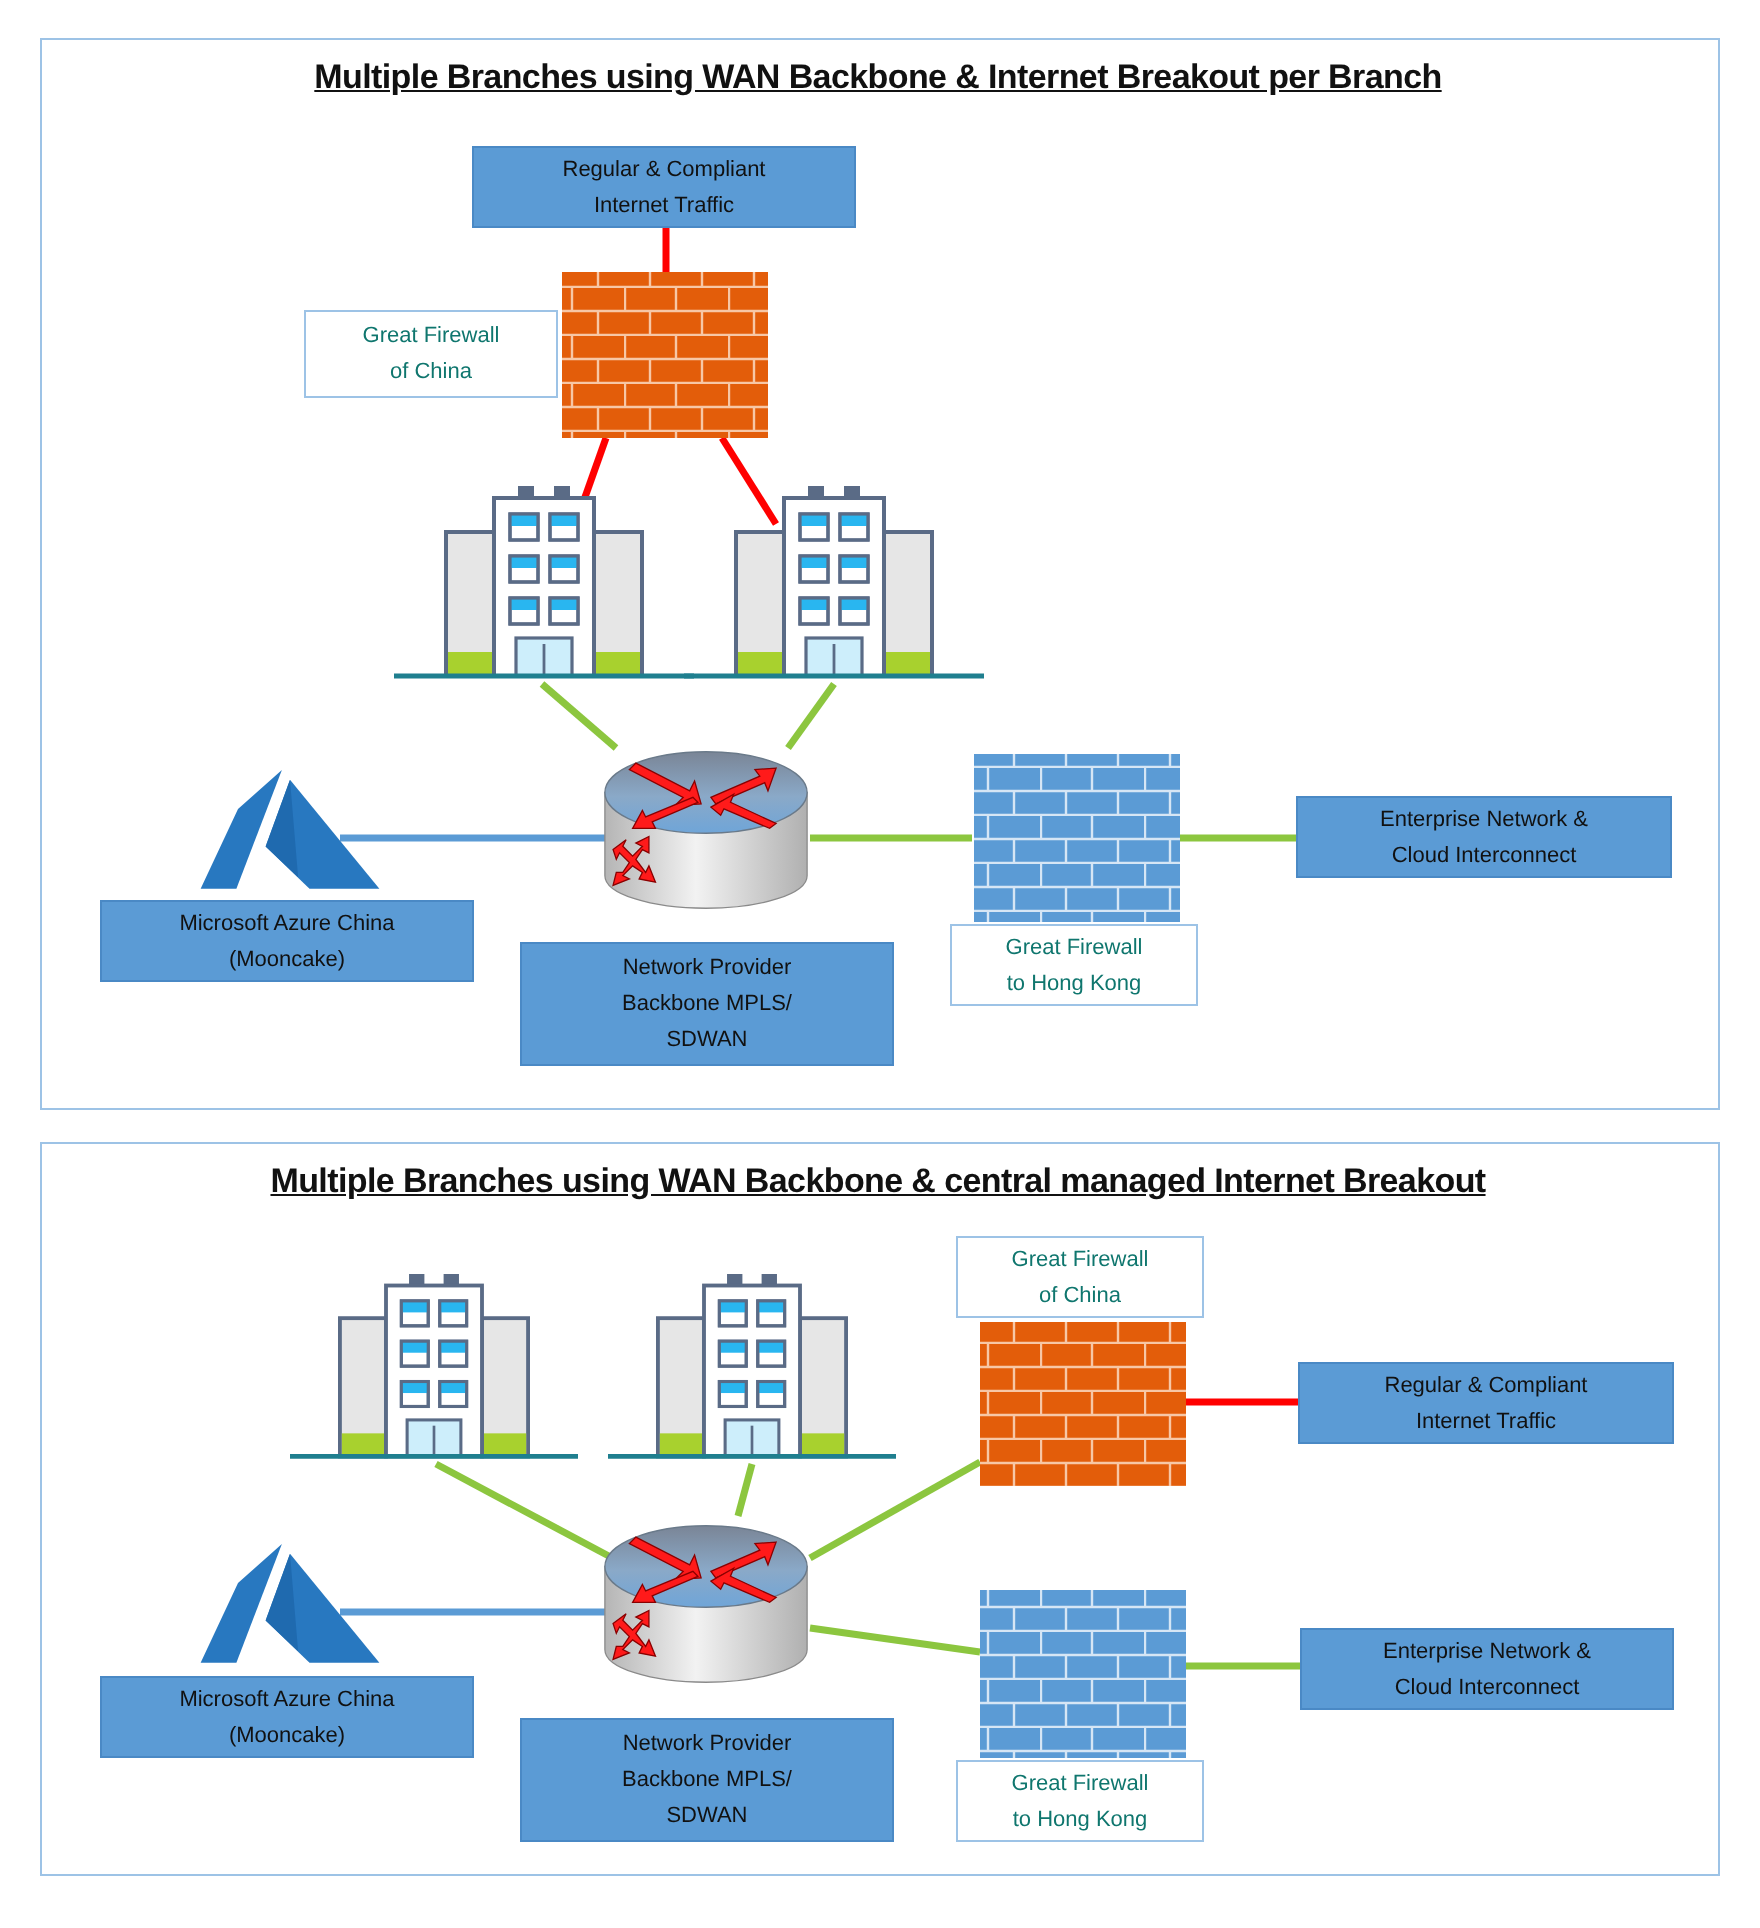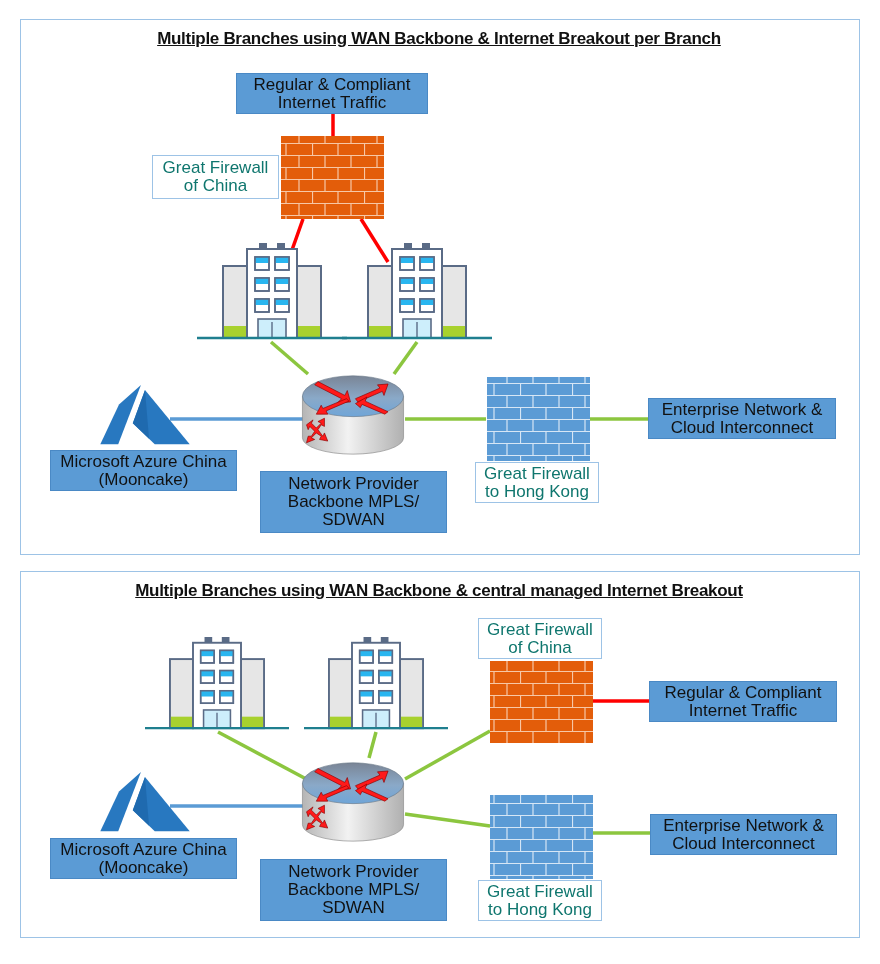--- a/index.html
+++ b/index.html
@@ -2,21 +2,21 @@
 <html><head>
 <meta charset="utf-8">
 <style>
   html, body { margin: 0; padding: 0; background: #ffffff; }
   body { width: 880px; height: 964px; position: relative; overflow: hidden;
          font-family: "Liberation Sans", sans-serif; color: #1f1f1f; }
   .panel { position: absolute; border: 1.5px solid #9dc3e6; background: #fff; box-sizing: border-box; }
   .panel-title { position: absolute; left: 0; right: 2px; text-align: center;
                  font-size: 17px; font-weight: bold; text-decoration: underline; color: #111; letter-spacing: -0.3px; }
   .box { position: absolute; box-sizing: border-box; display: flex; align-items: center; justify-content: center;
-         text-align: center; font-size: 17px; line-height: 18px; white-space: pre-line; }
+         text-align: center; font-size: 11px; line-height: 18px; white-space: pre-line; }
   .box.blue { background: #5b9bd5; border: 1px solid #4a89c5; color: #111; }
   .box.white { background: #ffffff; border: 1.5px solid #9dc3e6; color: #0f766e; }
   svg.layer { position: absolute; left: 0; top: 0; }
 </style>
 </head>
 <body>
 
 <div class="panel" style="left:20px; top:19px; width:840px; height:536px;">
   <div class="panel-title" style="top:9px;">Multiple Branches using WAN Backbone &amp; Internet Breakout per Branch</div>
 </div>

